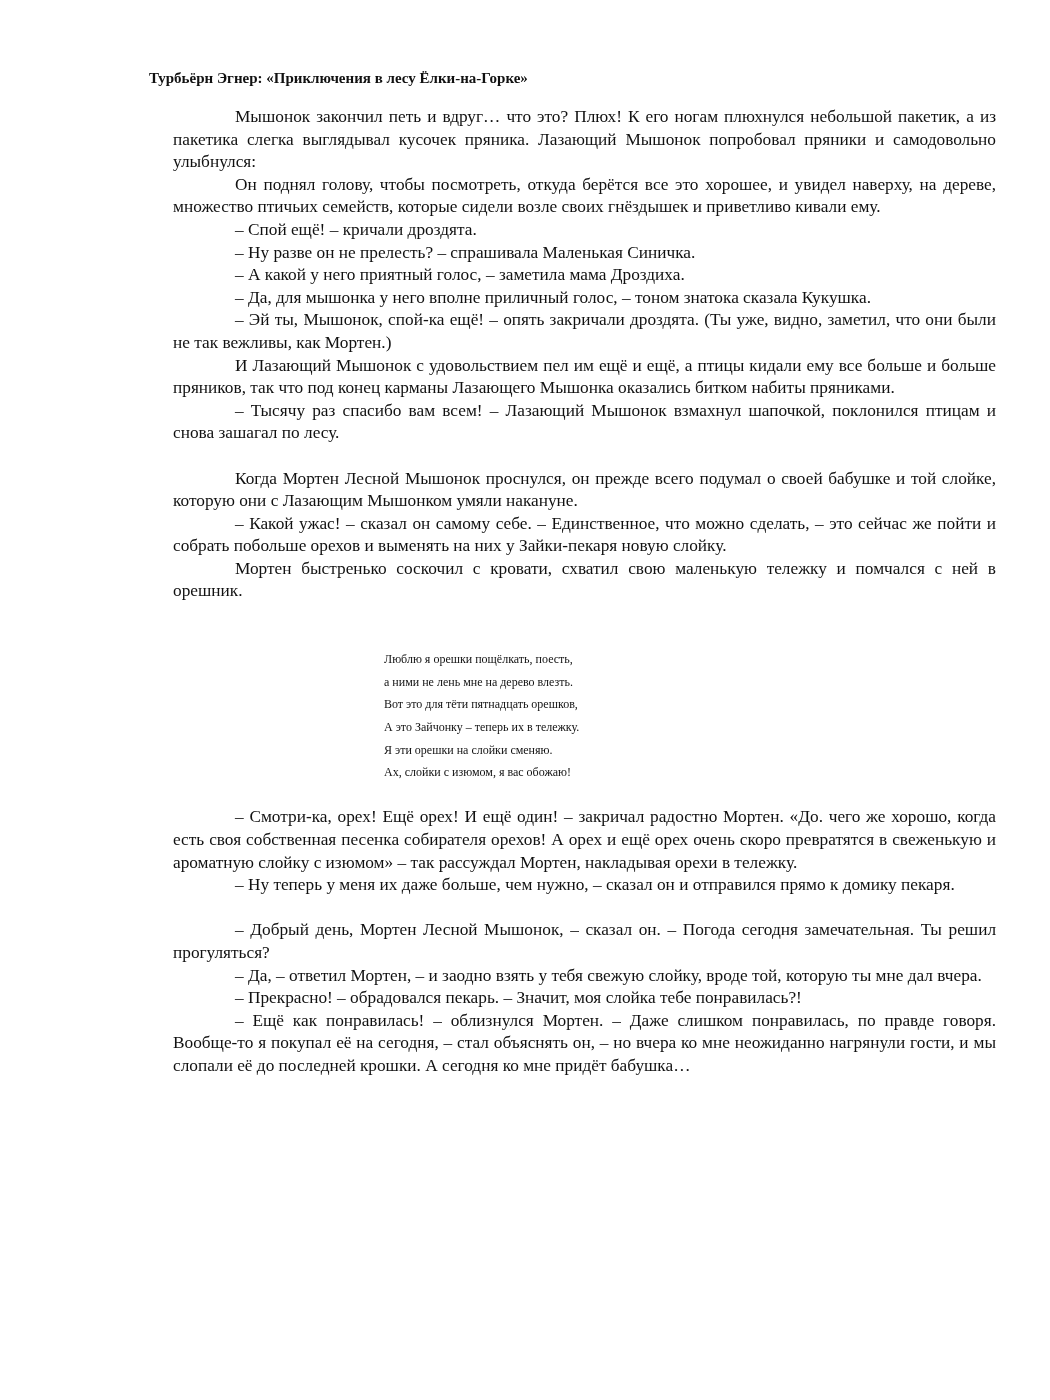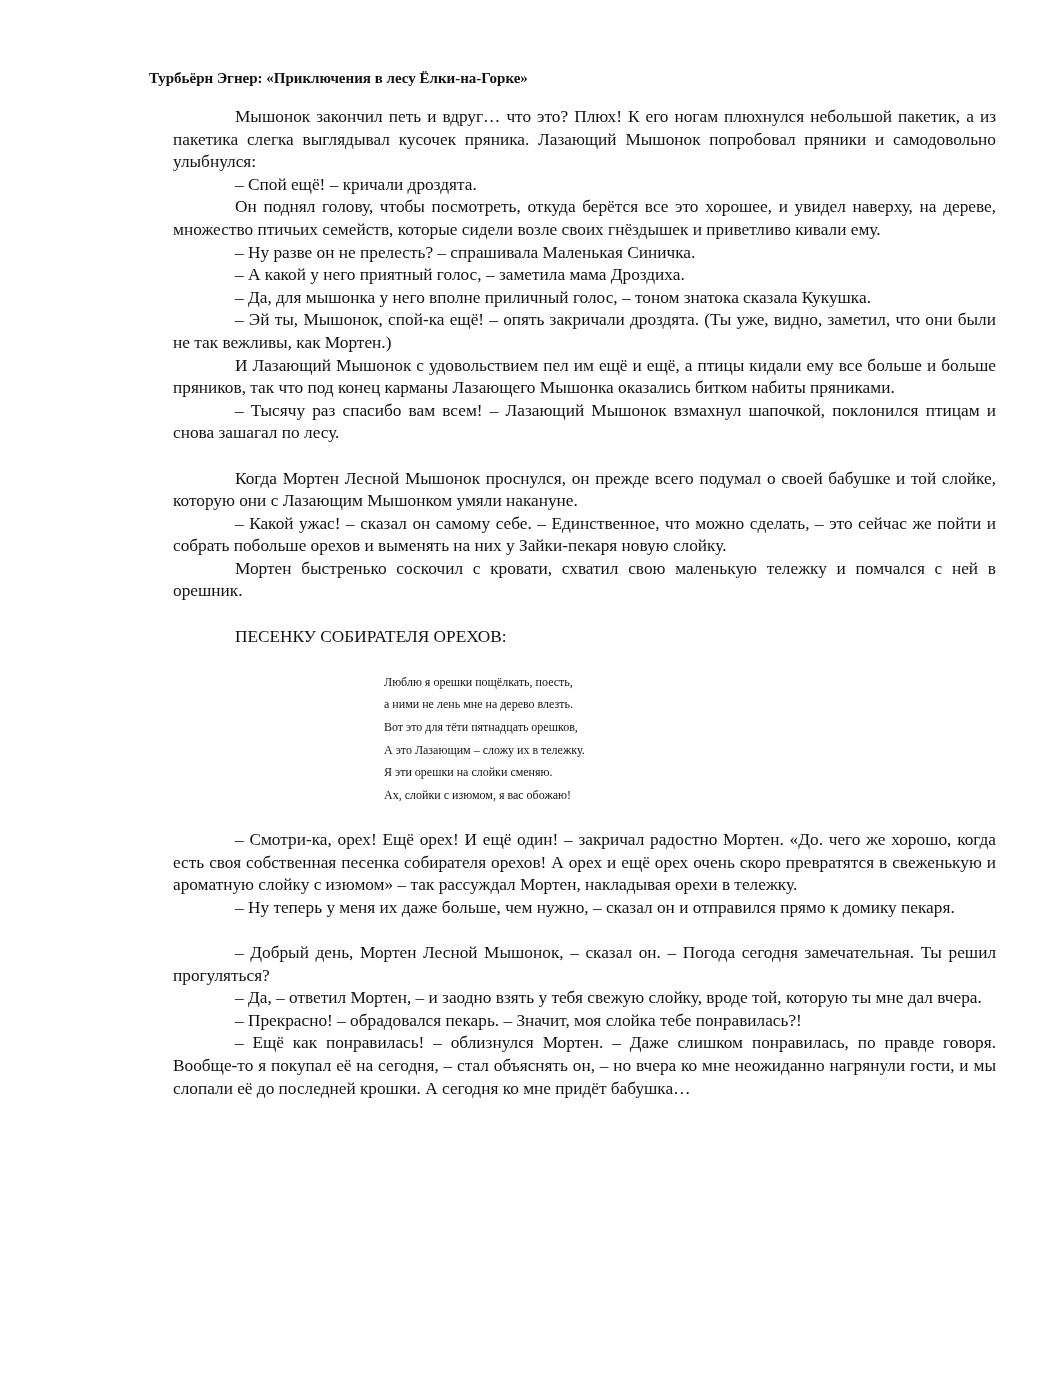--- a/index.html
+++ b/index.html
@@ -25,49 +25,48 @@
 </style>
 </head>
 <body>
 
 <div class="page">
   <div class="header">Турбьёрн Эгнер: «Приключения в лесу Ёлки-на-Горке»</div>
 
   <div class="body">
     <section>
       <p>Мышонок закончил петь и вдруг… что это? Плюх! К его ногам плюхнулся небольшой пакетик, а из пакетика слегка выглядывал кусочек пряника. Лазающий Мышонок попробовал пряники и самодовольно улыбнулся:</p>
+      <p>Он поднял голову, чтобы посмотреть, откуда берётся все это хорошее, и увидел наверху, на дереве, множество птичьих семейств, которые сидели возле своих гнёздышек и приветливо кивали ему.</p>
       <p>– Спой ещё! – кричали дроздята.</p>
-      <p>Он поднял голову, чтобы посмотреть, откуда берётся все это хорошее, и увидел наверху, на дереве, множество птичьих семейств, которые сидели возле своих гнёздышек и приветливо кивали ему.</p>
       <p>– Ну разве он не прелесть? – спрашивала Маленькая Синичка.</p>
       <p>– А какой у него приятный голос, – заметила мама Дроздиха.</p>
       <p>– Да, для мышонка у него вполне приличный голос, – тоном знатока сказала Кукушка.</p>
       <p>– Эй ты, Мышонок, спой-ка ещё! – опять закричали дроздята. (Ты уже, видно, заметил, что они были не так вежливы, как Мортен.)</p>
       <p>И Лазающий Мышонок с удовольствием пел им ещё и ещё, а птицы кидали ему все больше и больше пряников, так что под конец карманы Лазающего Мышонка оказались битком набиты пряниками.</p>
       <p>– Тысячу раз спасибо вам всем! – Лазающий Мышонок взмахнул шапочкой, поклонился птицам и снова зашагал по лесу.</p>
     </section>
 
     <div class="gap"></div>
 
     <section>
       <p>Когда Мортен Лесной Мышонок проснулся, он прежде всего подумал о своей бабушке и той слойке, которую они с Лазающим Мышонком умяли накануне.</p>
       <p>– Какой ужас! – сказал он самому себе. – Единственное, что можно сделать, – это сейчас же пойти и собрать побольше орехов и выменять на них у Зайки-пекаря новую слойку.</p>
       <p>Мортен быстренько соскочил с кровати, схватил свою маленькую тележку и помчался с ней в орешник.</p>
     </section>
 
     <div class="gap"></div>
 
-    <div class="heading">ПЕСЕНКУ СОБИРАТЕЛЯ ОРЕХОВ:</div>
 
     <div class="gap"></div>
 
     <div class="poem">
       <div>Люблю я орешки пощёлкать, поесть,</div>
       <div>а ними не лень мне на дерево влезть.</div>
       <div>Вот это для тёти пятнадцать орешков,</div>
-      <div>А это Лазающим – сложу их в тележку.</div>
+      <div>А это Зайчонку – теперь их в тележку.</div>
       <div>Я эти орешки на слойки сменяю.</div>
       <div>Ах, слойки с изюмом, я вас обожаю!</div>
     </div>
 
     <div class="gap"></div>
 
     <section>
       <p>– Смотри-ка, орех! Ещё орех! И ещё один! – закричал радостно Мортен. «До. чего же хорошо, когда есть своя собственная песенка собирателя орехов! А орех и ещё орех очень скоро превратятся в свеженькую и ароматную слойку с изюмом» – так рассуждал Мортен, накладывая орехи в тележку.</p>
       <p>– Ну теперь у меня их даже больше, чем нужно, – сказал он и отправился прямо к домику пекаря.</p>
     </section>

